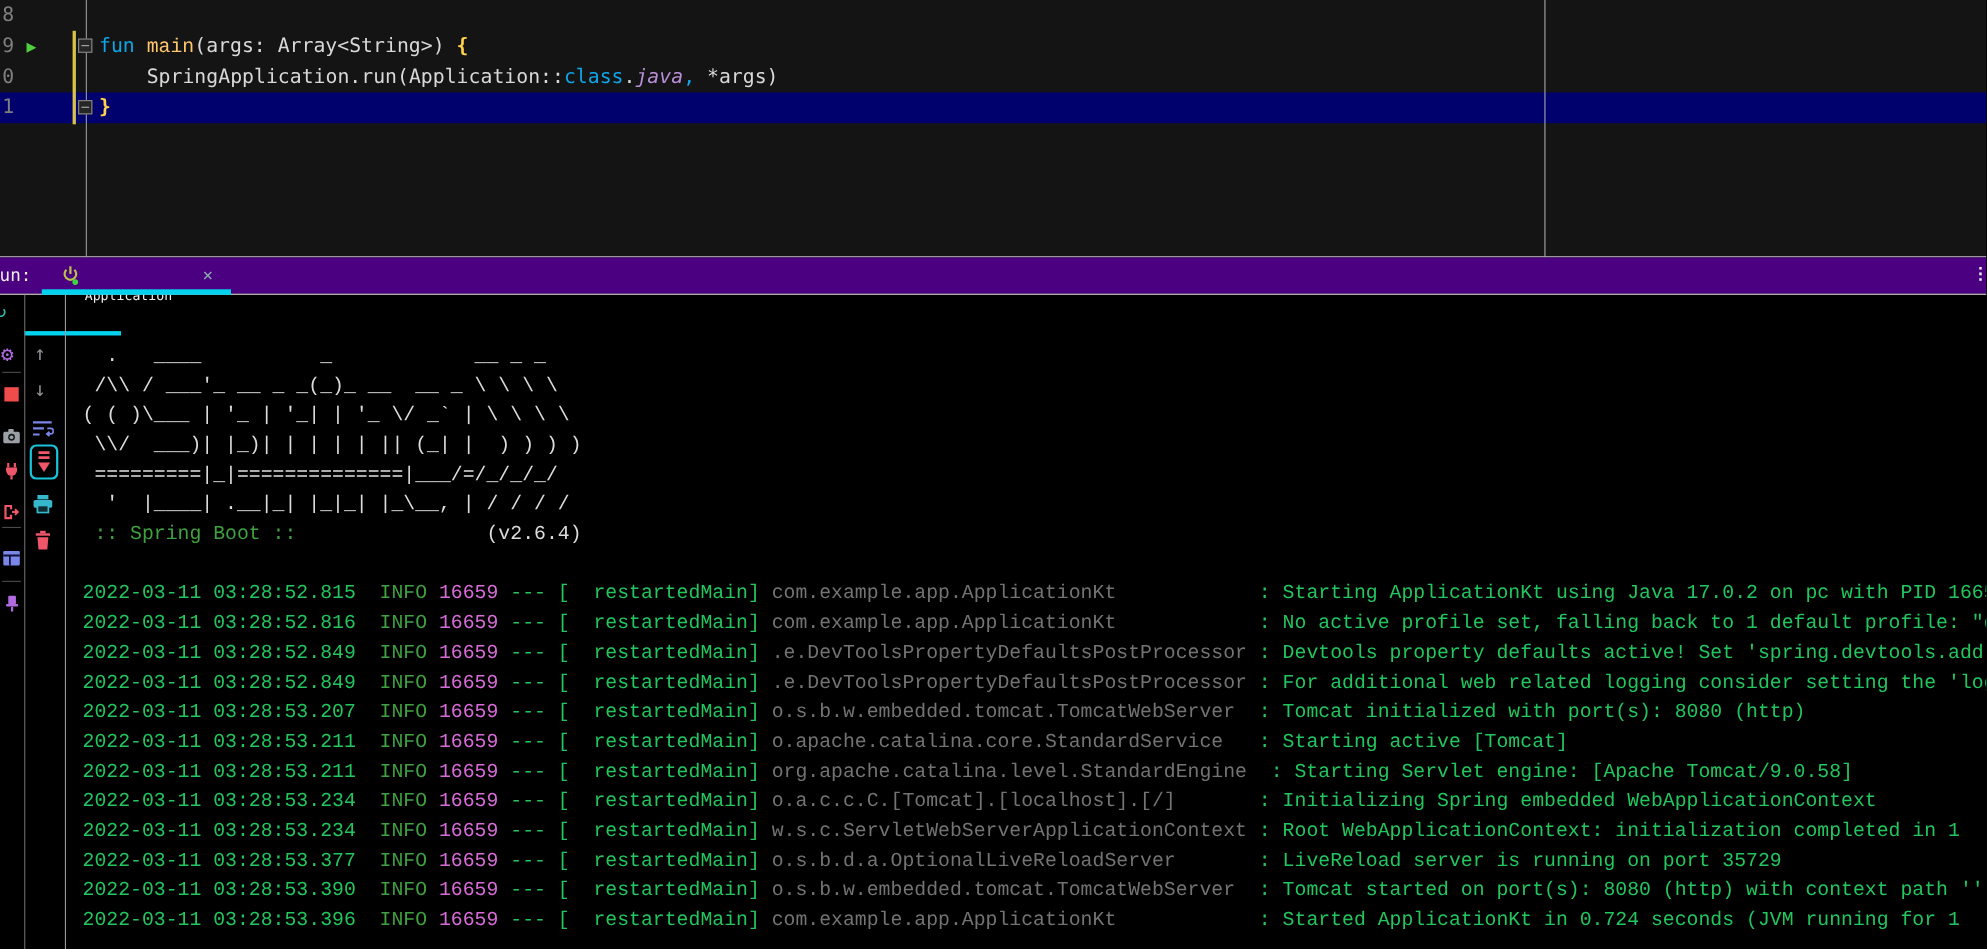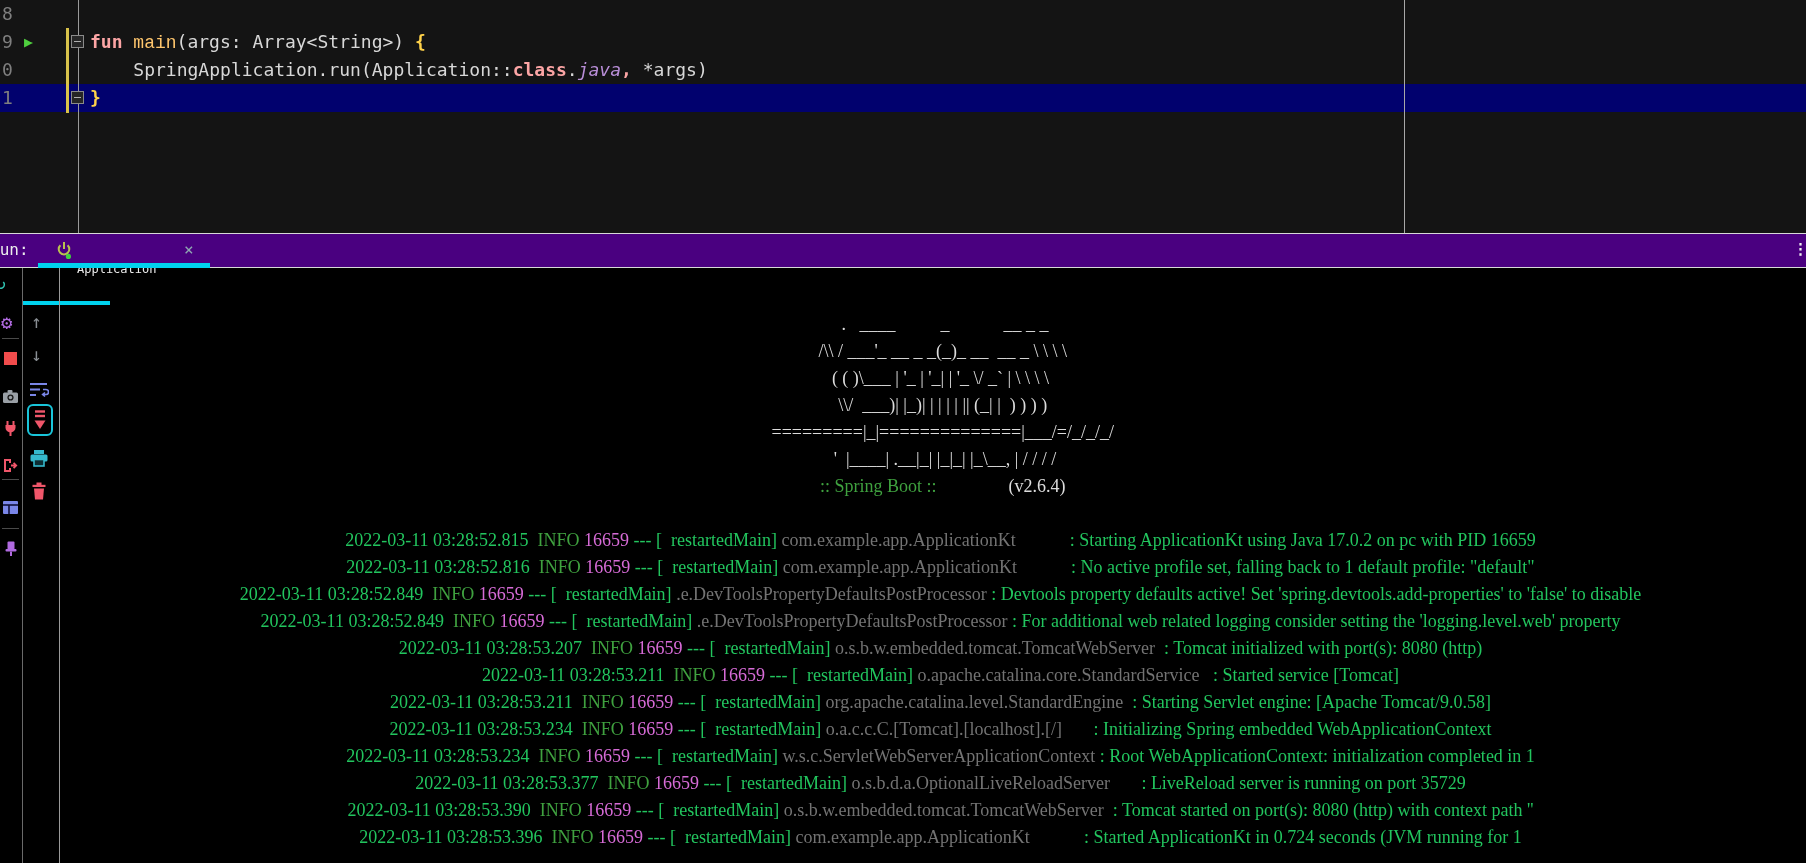--- a/index.html
+++ b/index.html
@@ -13,21 +13,21 @@
   #margin-guide{left:1404px;top:0;height:233px;background:#a8a8a8;}
   #change-bar{position:absolute;left:66px;top:28px;width:3px;height:85px;background:#d8c24a;}
   .gut-num{position:absolute;left:2px;width:14px;height:28px;line-height:28px;
            color:#7f7f7f;font-size:18px;}
   #run-arrow{position:absolute;left:24px;top:28px;height:28px;line-height:28px;
              color:#4fcf3f;font-size:15px;}
   .fold-box{position:absolute;left:71px;width:13px;height:13px;box-sizing:border-box;
             border:1px solid #8a8a8a;background:#262626;}
   .fold-box::after{content:"";position:absolute;left:2px;top:5px;width:7px;height:1px;background:#b0b0b0;}
   .code-row{position:absolute;left:90px;height:28px;line-height:28px;font-size:18px;white-space:pre;}
-  .c-kw{color:#fca5a5;font-weight:bold;} .c-fn{color:#ffc66d;font-family:Liberation Mono, monospace;} .c-pl{color:#d8d8d8;}
+  .c-kw{color:#0ea5e9;} .c-fn{color:#ffc66d;font-family:Liberation Mono, monospace;} .c-pl{color:#d8d8d8;}
   .c-br{color:#ffd24a;font-weight:bold;} .c-it{color:#b98ed8;font-style:italic;}
   
   .hline{position:absolute;left:0;width:1806px;height:1px;background:#d8d8d8;}
   #runbar{position:absolute;left:0;top:234px;width:1806px;height:33px;background:#4a0080;}
   #run-label{position:absolute;left:-10px;top:0;height:33px;line-height:31px;color:#ececec;font-size:16px;}
   #run-tab-icon{position:absolute;left:55px;top:6px;}
   #run-tab-label{position:absolute;left:77px;top:0;height:50px;line-height:31px;color:#ececec;font-size:12px;margin-top:20px;}
   #run-tab-close{position:absolute;left:184px;top:0;height:33px;line-height:31px;color:#8fa8b2;font-size:16px;cursor:default;}
   #more-dots{position:absolute;left:1793px;top:0;height:33px;line-height:31px;color:#f0f0f0;font-size:15px;font-weight:bold;letter-spacing:0;}
   #runtab-underline{position:absolute;left:38px;top:263px;width:172px;height:5px;background:#00d2ee;}
@@ -40,22 +40,22 @@
   
   #ltb-sep{left:22px;top:268px;height:595px;background:#6a6a6a;}
   #ctb-sep{left:59px;top:268px;height:595px;background:#9a9a9a;}
   .tbtn{position:absolute;cursor:default;}
   .tchar{font-size:18px;line-height:18px;}
   .tb-hsep{position:absolute;left:2px;width:17px;height:1px;background:#4a4a4a;}
   #scroll-end-box{position:absolute;left:27px;top:404px;width:26px;height:32px;box-sizing:border-box;
                   border:2px solid #19c5da;border-radius:6px;}
   
   #console-out{position:absolute;left:60px;top:311px;width:1746px;height:552px;overflow:hidden;}
-  #console-pre{margin:0;padding:0 0 0 15px;font-family:Liberation Serif, serif;
-               font-size:18px;line-height:27px;white-space:pre;color:#ececec;text-align:center;}
+  #console-pre{margin:0;padding:0 0 0 15px;font-family:Liberation Mono, monospace;
+               font-size:18px;line-height:27px;white-space:pre;color:#ececec;}
   .lg-w{color:#22c55e;} .lg-info{color:#3fa13f;} .lg-pid{color:#d76bd7;}
   .lg-logger{color:#737373;} .lg-banner{color:#dcdcdc;} .lg-green{color:#3fa13f;}
 </style>
 </head>
 <body>
 
 <div id="screen">
 
   <div id="editor">
     <div id="caret-line"></div>
@@ -165,21 +165,21 @@
 </span><span class="lg-banner"> \\/  ___)| |_)| | | | | || (_| |  ) ) ) )
 </span><span class="lg-banner"> =========|_|==============|___/=/_/_/_/
 </span><span class="lg-banner">  '  |____| .__|_| |_|_| |_\__, | / / / /
 </span><span class="lg-green"> :: Spring Boot ::</span><span class="lg-banner">                (v2.6.4)
 </span>
 <span><span class="lg-w">2022-03-11 03:28:52.815  </span><span class="lg-info">INFO</span><span class="lg-pid"> 16659</span><span class="lg-w"> --- [  restartedMain] </span><span class="lg-logger">com.example.app.ApplicationKt           </span><span class="lg-w"> : Starting ApplicationKt using Java 17.0.2 on pc with PID 16659
 </span></span><span><span class="lg-w">2022-03-11 03:28:52.816  </span><span class="lg-info">INFO</span><span class="lg-pid"> 16659</span><span class="lg-w"> --- [  restartedMain] </span><span class="lg-logger">com.example.app.ApplicationKt           </span><span class="lg-w"> : No active profile set, falling back to 1 default profile: "default"
 </span></span><span><span class="lg-w">2022-03-11 03:28:52.849  </span><span class="lg-info">INFO</span><span class="lg-pid"> 16659</span><span class="lg-w"> --- [  restartedMain] </span><span class="lg-logger">.e.DevToolsPropertyDefaultsPostProcessor</span><span class="lg-w"> : Devtools property defaults active! Set 'spring.devtools.add-properties' to 'false' to disable
 </span></span><span><span class="lg-w">2022-03-11 03:28:52.849  </span><span class="lg-info">INFO</span><span class="lg-pid"> 16659</span><span class="lg-w"> --- [  restartedMain] </span><span class="lg-logger">.e.DevToolsPropertyDefaultsPostProcessor</span><span class="lg-w"> : For additional web related logging consider setting the 'logging.level.web' property
 </span></span><span><span class="lg-w">2022-03-11 03:28:53.207  </span><span class="lg-info">INFO</span><span class="lg-pid"> 16659</span><span class="lg-w"> --- [  restartedMain] </span><span class="lg-logger">o.s.b.w.embedded.tomcat.TomcatWebServer </span><span class="lg-w"> : Tomcat initialized with port(s): 8080 (http)
-</span></span><span><span class="lg-w">2022-03-11 03:28:53.211  </span><span class="lg-info">INFO</span><span class="lg-pid"> 16659</span><span class="lg-w"> --- [  restartedMain] </span><span class="lg-logger">o.apache.catalina.core.StandardService  </span><span class="lg-w"> : Started service [Tomcat]
+</span></span><span><span class="lg-w">2022-03-11 03:28:53.211  </span><span class="lg-info">INFO</span><span class="lg-pid"> 16659</span><span class="lg-w"> --- [  restartedMain] </span><span class="lg-logger">o.apache.catalina.core.StandardService  </span><span class="lg-w"> : Starting active [Tomcat]
 </span></span><span><span class="lg-w">2022-03-11 03:28:53.211  </span><span class="lg-info">INFO</span><span class="lg-pid"> 16659</span><span class="lg-w"> --- [  restartedMain] </span><span class="lg-logger">org.apache.catalina.level.StandardEngine </span><span class="lg-w"> : Starting Servlet engine: [Apache Tomcat/9.0.58]
 </span></span><span><span class="lg-w">2022-03-11 03:28:53.234  </span><span class="lg-info">INFO</span><span class="lg-pid"> 16659</span><span class="lg-w"> --- [  restartedMain] </span><span class="lg-logger">o.a.c.c.C.[Tomcat].[localhost].[/]      </span><span class="lg-w"> : Initializing Spring embedded WebApplicationContext
 </span></span><span><span class="lg-w">2022-03-11 03:28:53.234  </span><span class="lg-info">INFO</span><span class="lg-pid"> 16659</span><span class="lg-w"> --- [  restartedMain] </span><span class="lg-logger">w.s.c.ServletWebServerApplicationContext</span><span class="lg-w"> : Root WebApplicationContext: initialization completed in 1
 </span></span><span><span class="lg-w">2022-03-11 03:28:53.377  </span><span class="lg-info">INFO</span><span class="lg-pid"> 16659</span><span class="lg-w"> --- [  restartedMain] </span><span class="lg-logger">o.s.b.d.a.OptionalLiveReloadServer      </span><span class="lg-w"> : LiveReload server is running on port 35729
 </span></span><span><span class="lg-w">2022-03-11 03:28:53.390  </span><span class="lg-info">INFO</span><span class="lg-pid"> 16659</span><span class="lg-w"> --- [  restartedMain] </span><span class="lg-logger">o.s.b.w.embedded.tomcat.TomcatWebServer </span><span class="lg-w"> : Tomcat started on port(s): 8080 (http) with context path ''
 </span></span><span><span class="lg-w">2022-03-11 03:28:53.396  </span><span class="lg-info">INFO</span><span class="lg-pid"> 16659</span><span class="lg-w"> --- [  restartedMain] </span><span class="lg-logger">com.example.app.ApplicationKt           </span><span class="lg-w"> : Started ApplicationKt in 0.724 seconds (JVM running for 1
 </span></span></pre>
   </div>
 
 </div>

